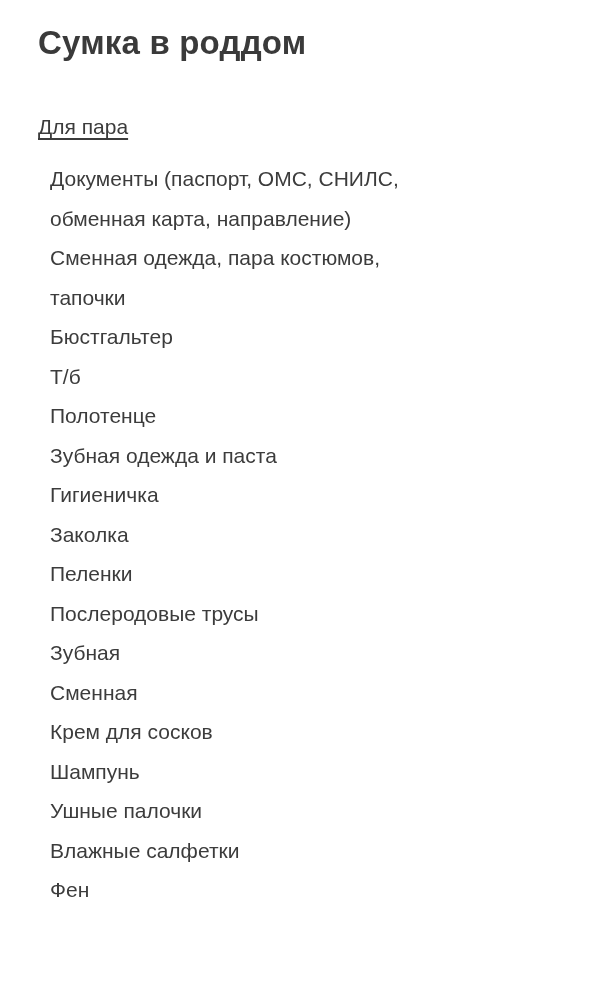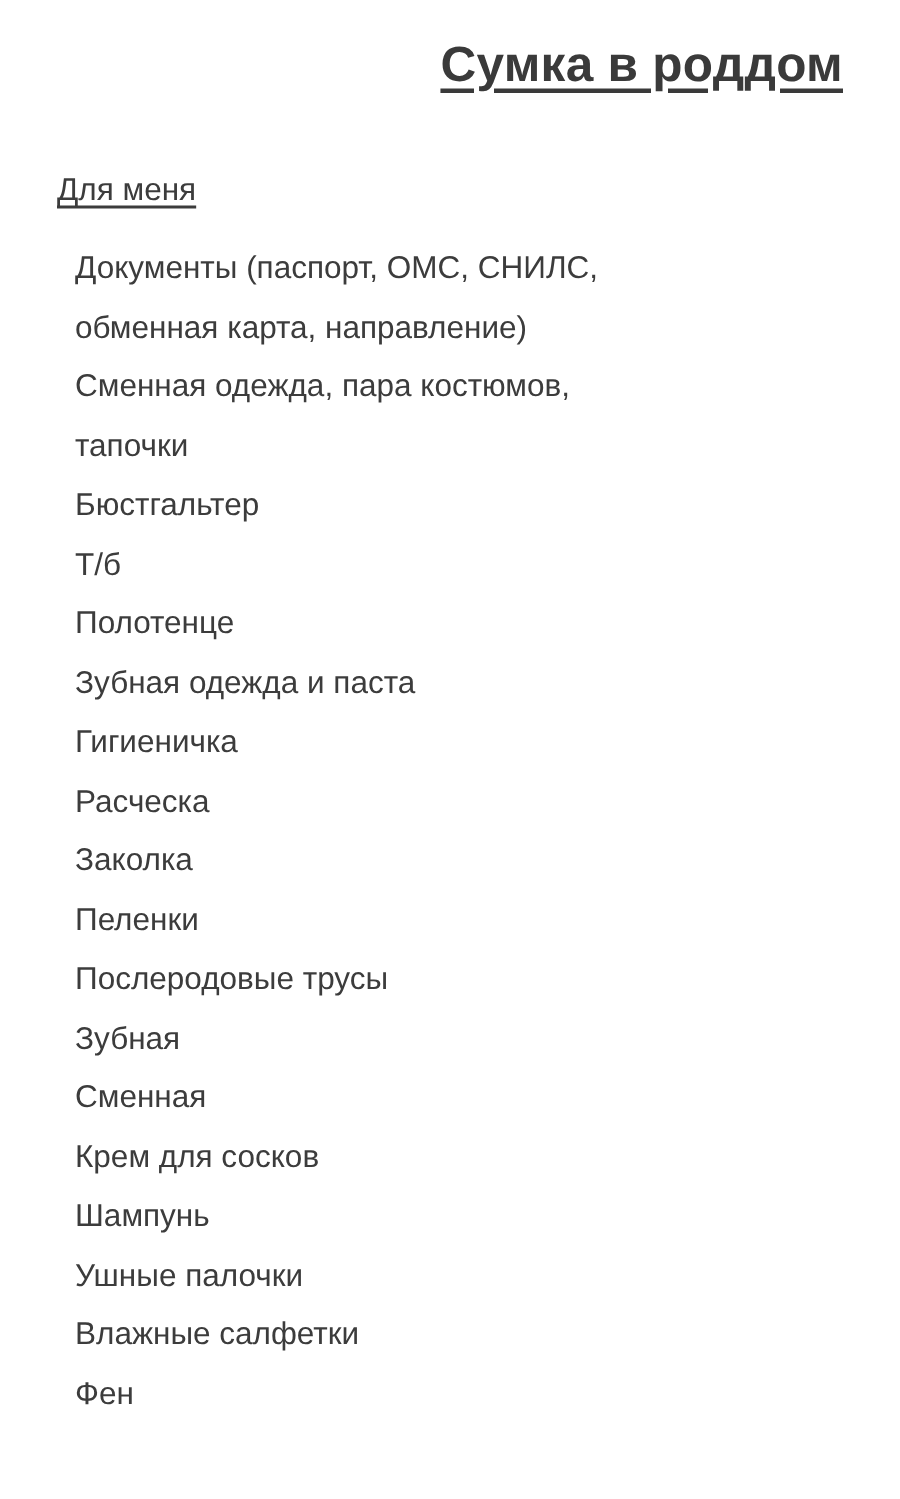--- a/index.html
+++ b/index.html
@@ -19,25 +19,23 @@
     width: 600px;
     height: 999px;
     padding: 22px 38px 0 38px;
     background: #ffffff;
   }
   .doc-title {
     font-size: 33px;
     font-weight: bold;
     line-height: 1.25;
     color: #3a3a3a;
-    text-decoration: underline;
     text-underline-offset: 5px;
     margin: 0 0 44px 0;
     letter-spacing: 0.2px;
-    text-align: right;
   }
   .section-heading {
     font-size: 21px;
     line-height: 1.9;
     color: #3c3c3c;
     text-decoration: underline;
     text-underline-offset: 4px;
     margin: 0 0 2px 0;
   }
   .item-list {
@@ -52,32 +50,31 @@
     white-space: pre-line;
   }
 </style>
 </head>
 <body>
 
 <div class="page">
   <h1 class="doc-title">Сумка в роддом</h1>
 
   <div class="section">
-    <div class="section-heading">Для меня</div>
+    <div class="section-heading">Для пара</div>
     <ul class="item-list">
       <li class="item">Документы (паспорт, ОМС, СНИЛС,
 обменная карта, направление)</li>
       <li class="item">Сменная одежда, пара костюмов,
 тапочки</li>
       <li class="item">Бюстгальтер</li>
       <li class="item">Т/б</li>
       <li class="item">Полотенце</li>
       <li class="item">Зубная одежда и паста</li>
       <li class="item">Гигиеничка</li>
-      <li class="item">Расческа</li>
       <li class="item">Заколка</li>
       <li class="item">Пеленки</li>
       <li class="item">Послеродовые трусы</li>
       <li class="item">Зубная</li>
       <li class="item">Сменная</li>
       <li class="item">Крем для сосков</li>
       <li class="item">Шампунь</li>
       <li class="item">Ушные палочки</li>
       <li class="item">Влажные салфетки</li>
       <li class="item">Фен</li>

